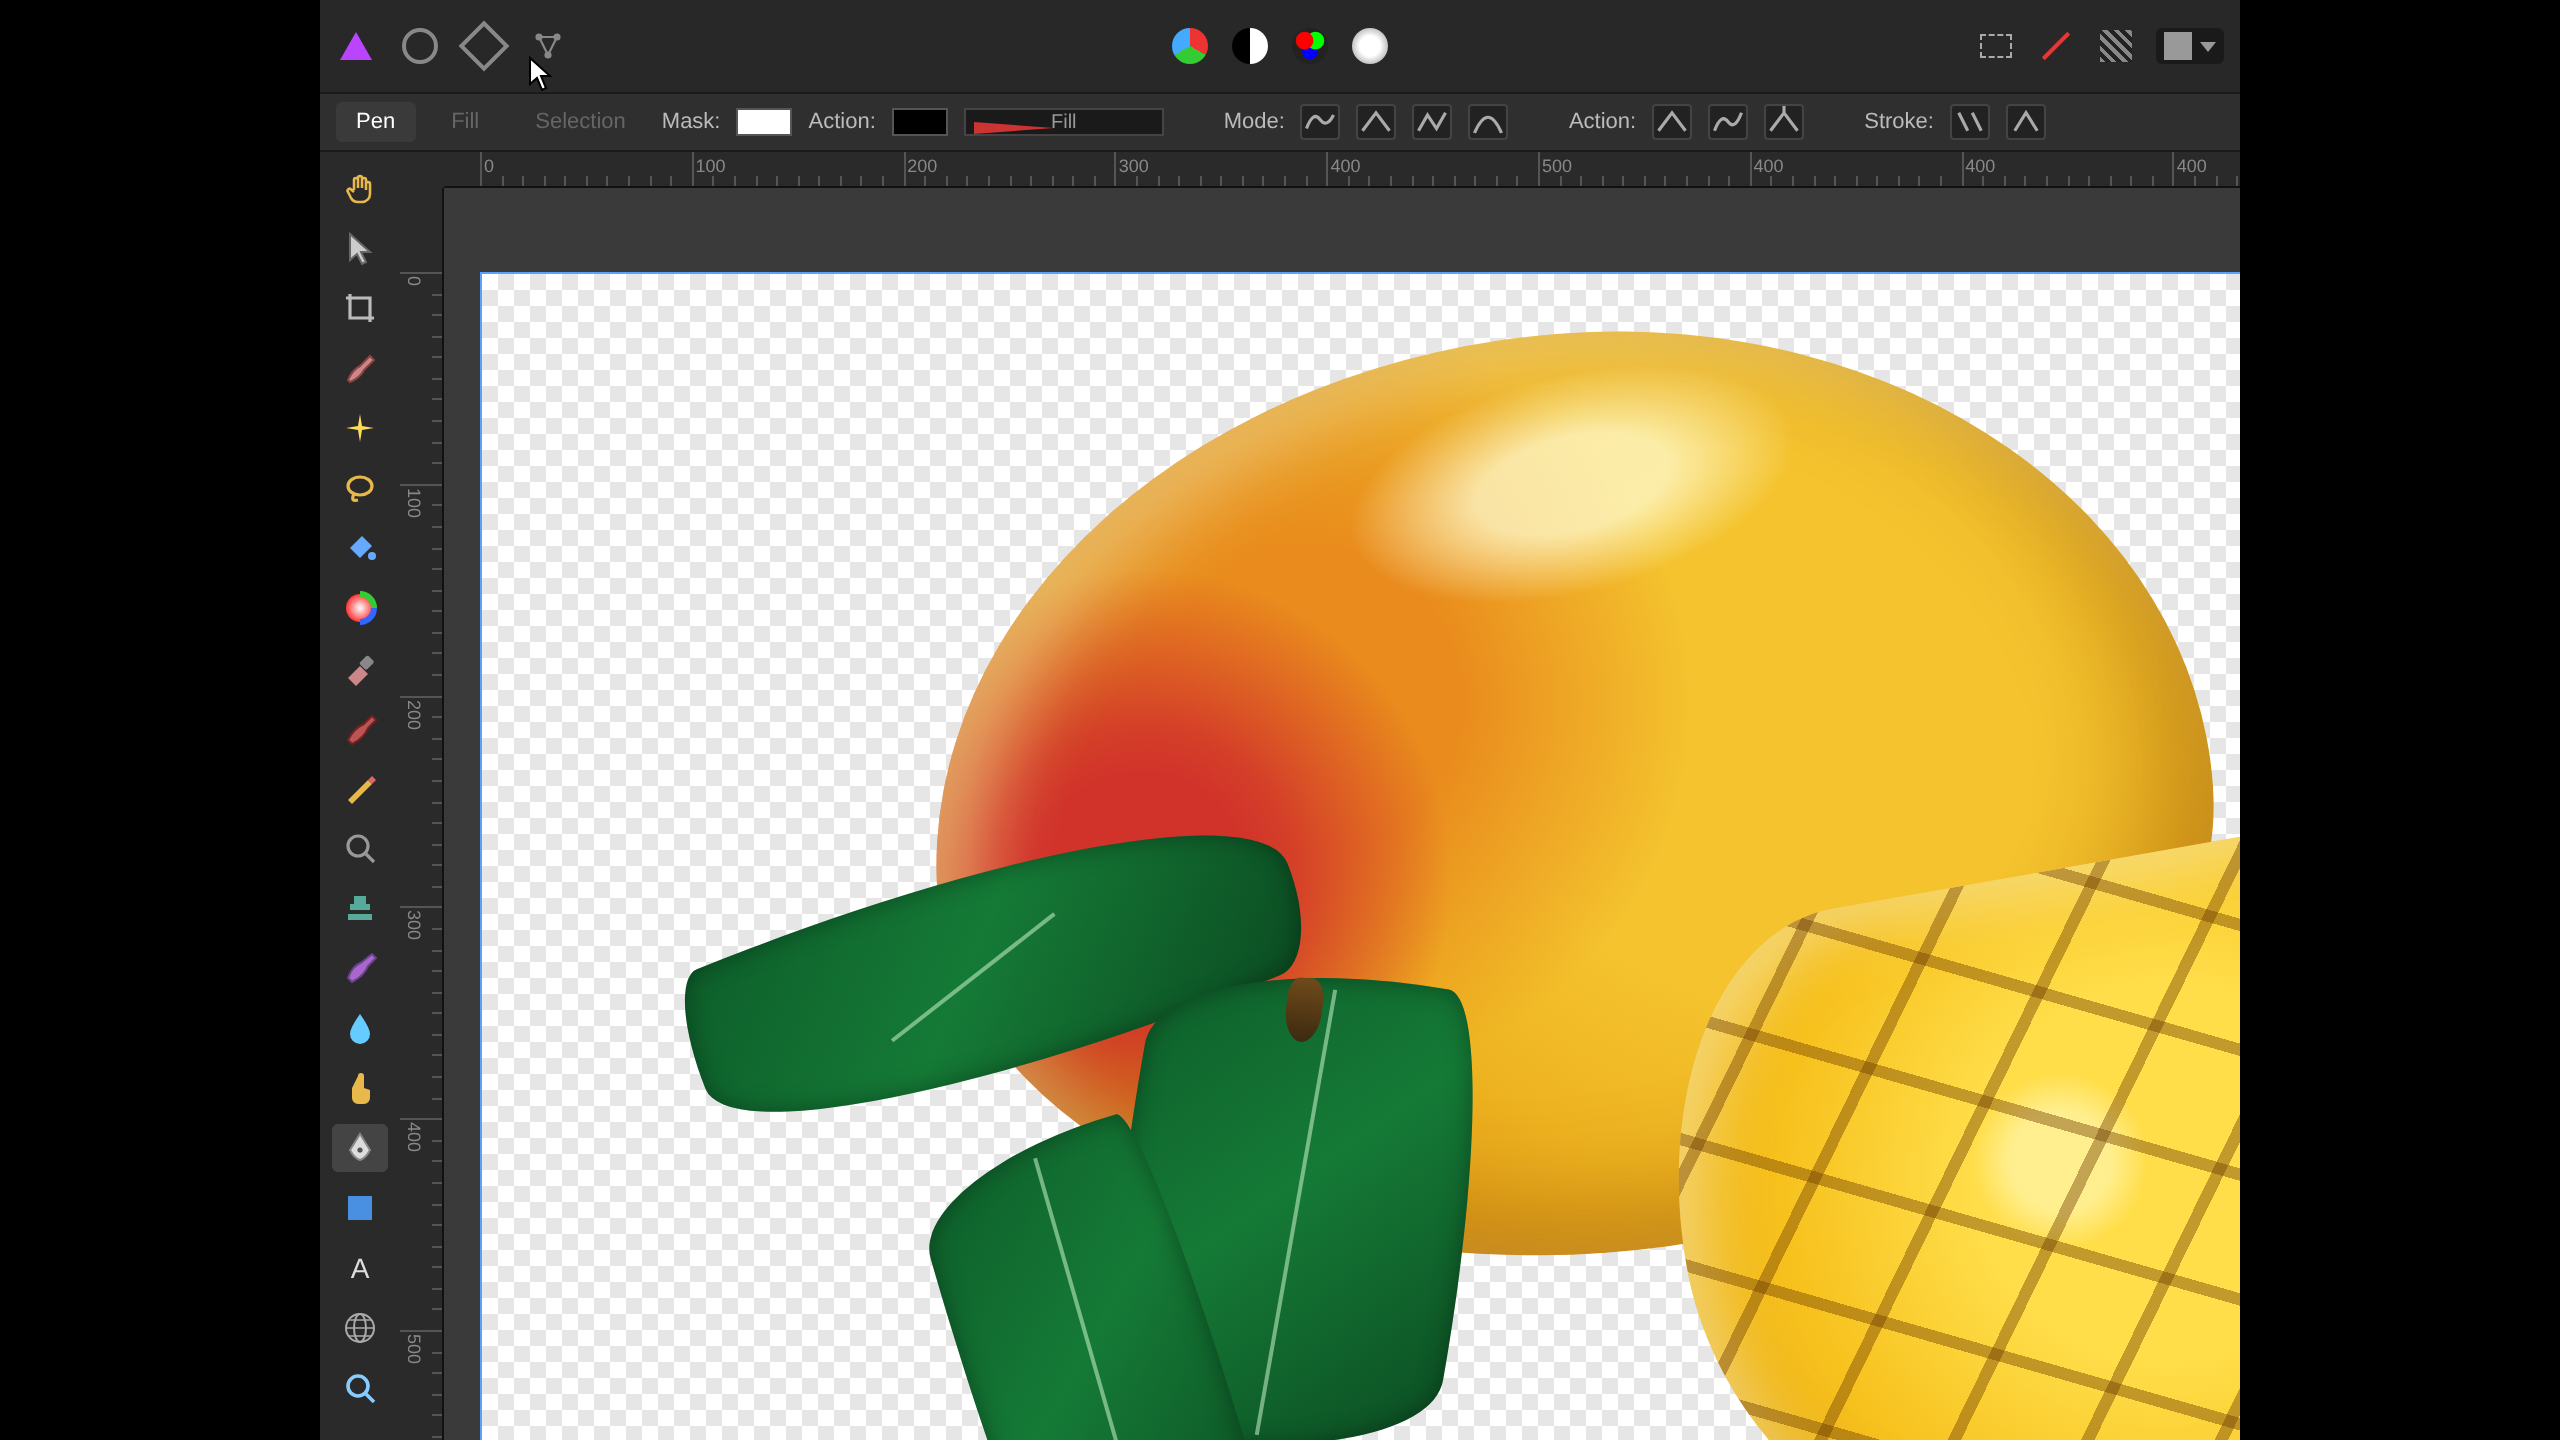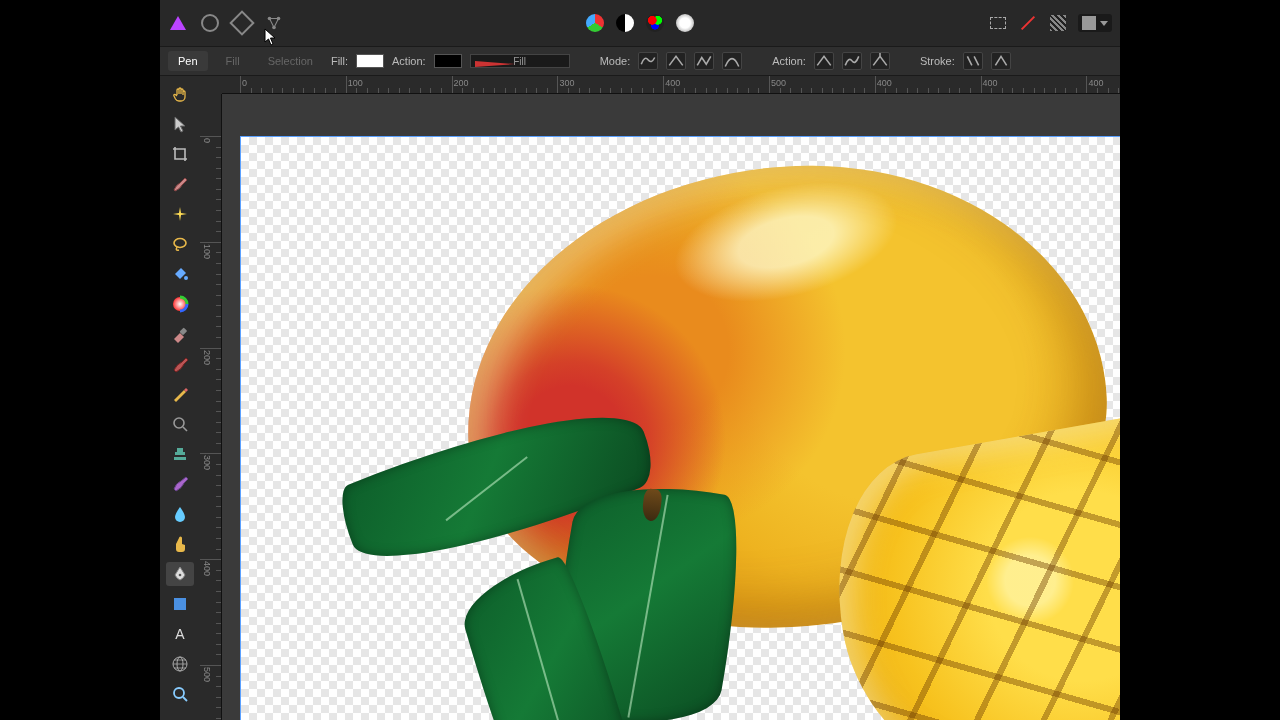--- a/index.html
+++ b/index.html
@@ -146,21 +146,21 @@
           <div class="shape-sq"></div>
           <div class="caret"></div>
         </div>
     </div>
   </div>
 
   <div class="ctxbar">
     <div class="ctx-tab active">Pen</div>
     <div class="ctx-tab dim">Fill</div>
     <div class="ctx-tab dim">Selection</div>
-    <span class="ctx-lbl">Fill:</span>
+    <span class="ctx-lbl">Mask:</span>
     <div class="swatch sw-white"></div>
     <span class="ctx-lbl">Action:</span>
     <div class="swatch sw-black"></div>
     <div class="stroke-width">
         <div class="stroke-wedge"></div>
         <span>Fill</span>
       </div>
     <span style="flex:0 0 14px"></span>
     <span class="ctx-lbl">Mode:</span>
     <div class="mode-btn">

